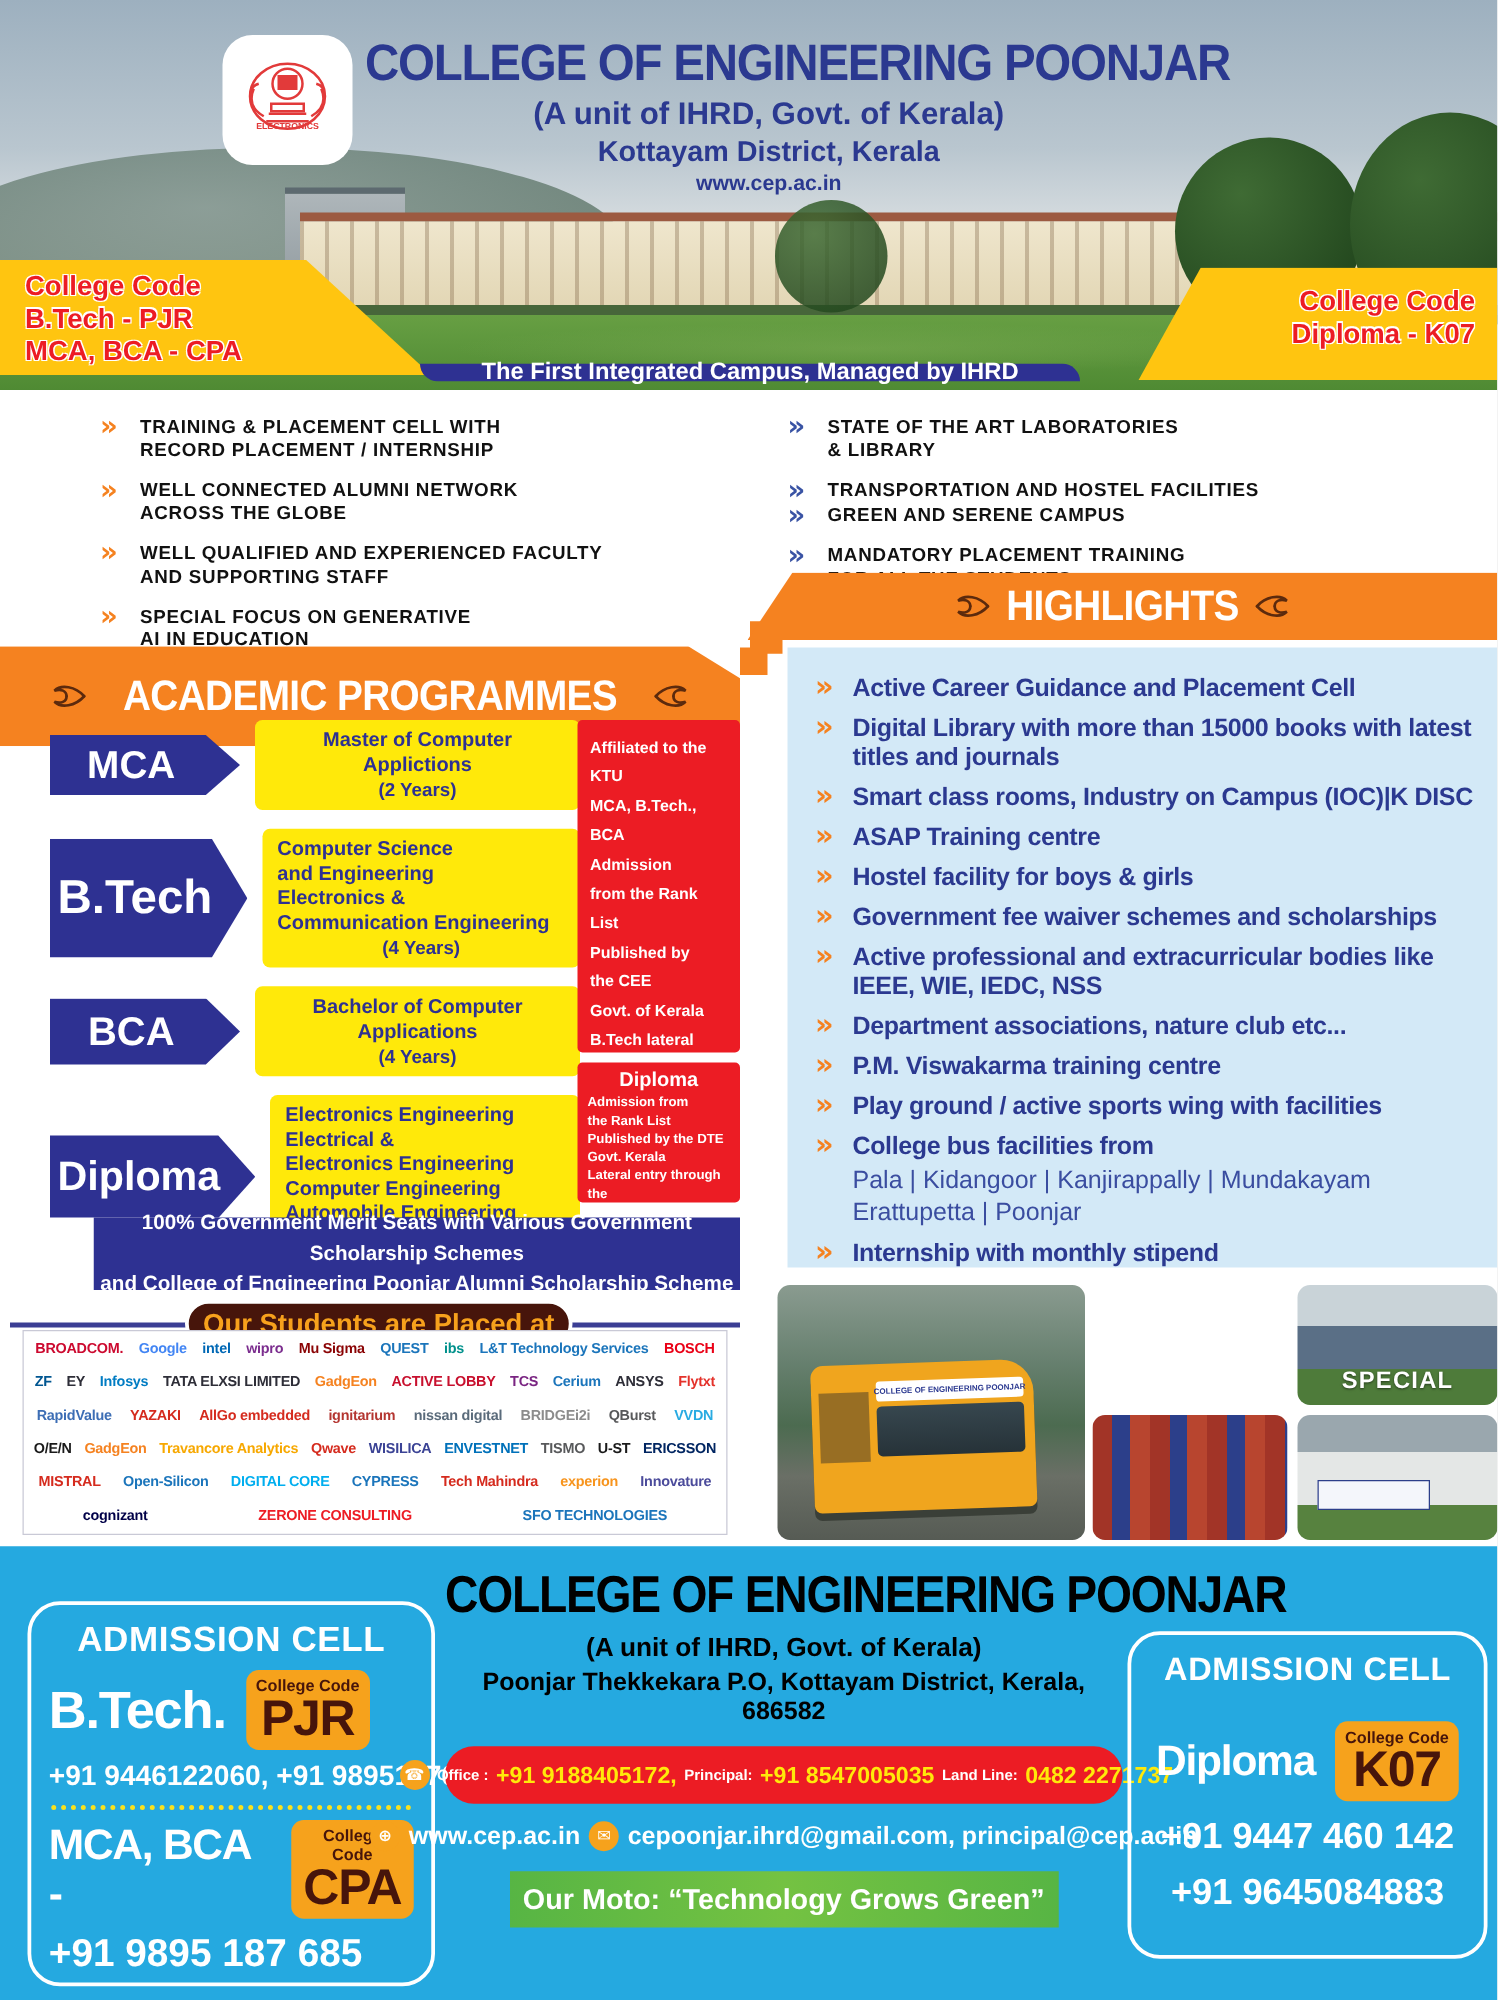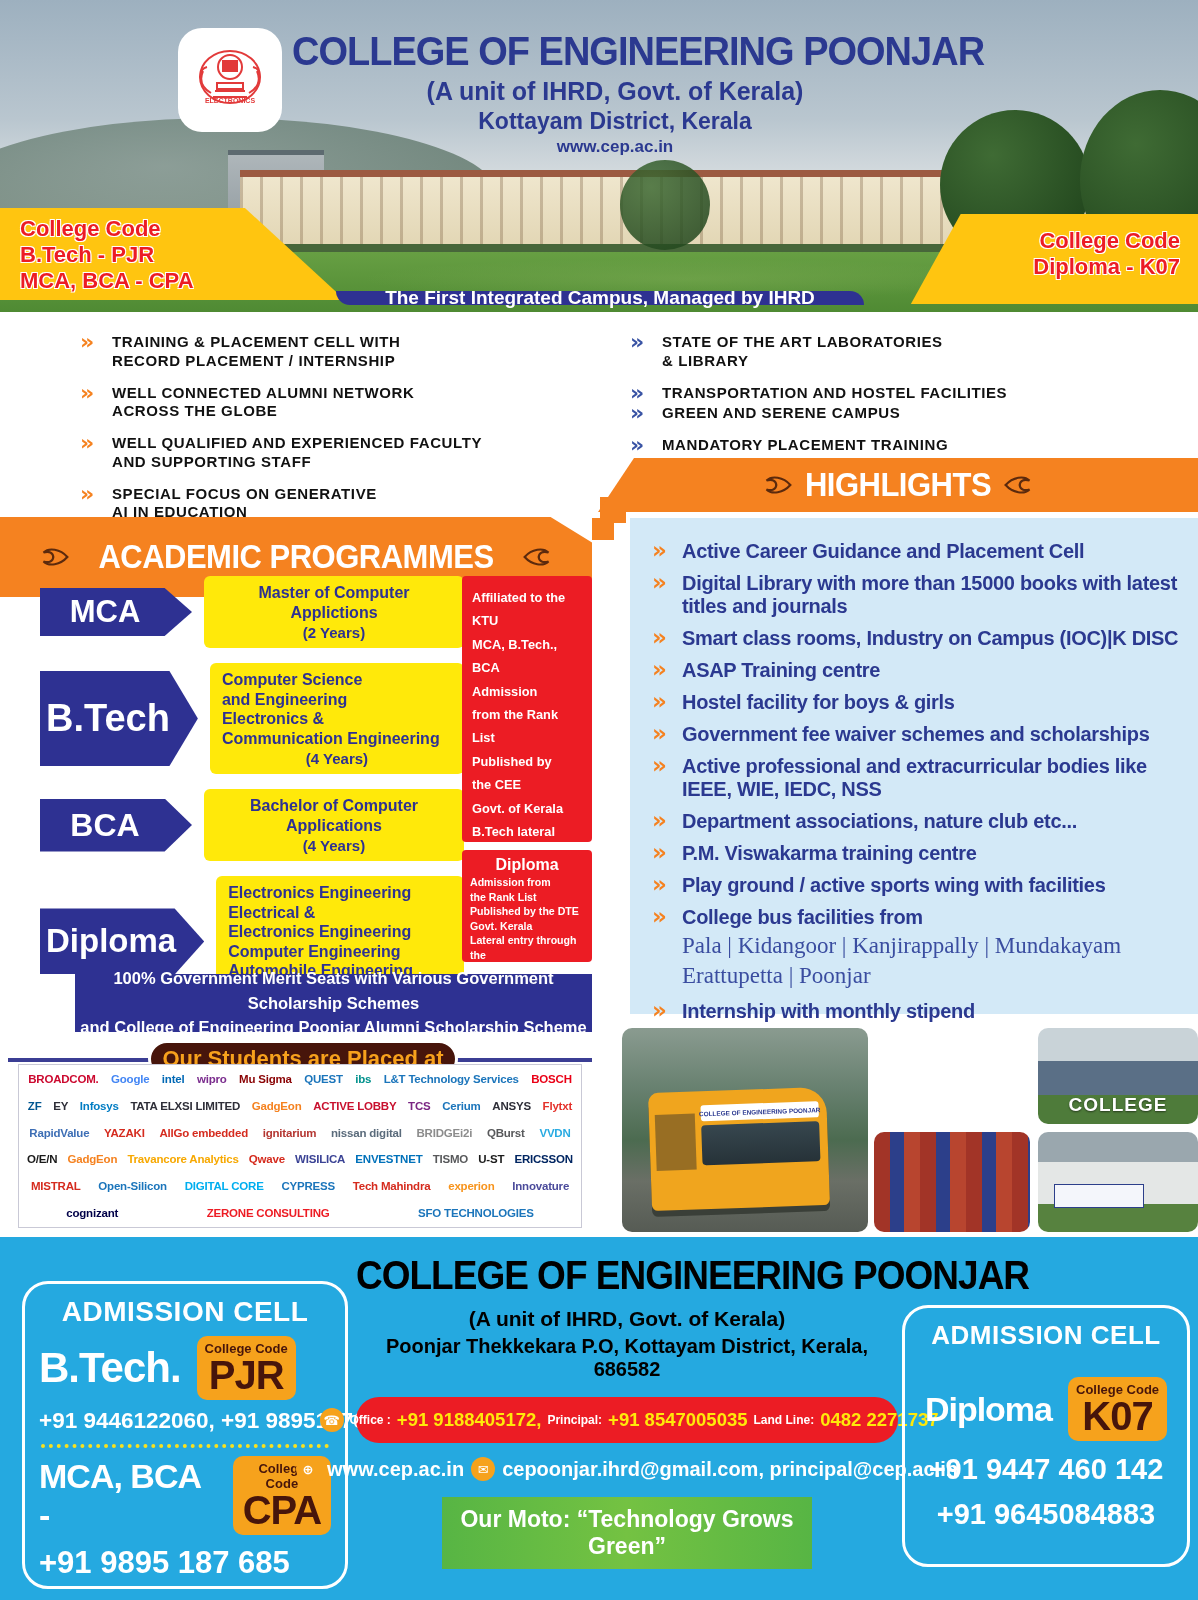--- a/index.html
+++ b/index.html
@@ -97,21 +97,21 @@
   
   .hl-banner{position:absolute;left:598px;top:458px;width:600px;height:54px;background:#f58220;
     clip-path:polygon(6% 0,100% 0,100% 100%,0 100%);display:flex;align-items:center;
     justify-content:center;gap:12px;}
   .hl-sq{position:absolute;left:592px;top:518px;width:22px;height:22px;background:#f58220;}
   .hl-panel{position:absolute;left:630px;top:518px;width:568px;height:496px;background:#d3e9f7;
     padding:22px 16px 10px 52px;}
   .hl-item{position:relative;margin-bottom:9px;}
   .hl-item .chev{position:absolute;left:-30px;top:-3px;font-size:23px;color:#f58220;}
   .hl-text{color:#2b3990;font-weight:800;font-size:20px;line-height:1.15;letter-spacing:-.3px;}
-  .hl-sub{color:#3a4da0;font-weight:400;font-size:23px;line-height:1.3;margin-top:2px;font-family:Liberation Serif, serif;}
+  .hl-sub{color:#3a4da0;font-weight:400;font-size:20px;line-height:1.3;margin-top:2px;}
   .hl-sub:empty{display:none;}
 
   
   .placed-line{position:absolute;left:8px;top:1058px;width:584px;height:4px;background:#3b3e94;}
   .placed-pill{position:absolute;left:148px;top:1040px;width:310px;height:38px;background:#47150b;
     border:3px solid #fff;border-radius:20px;color:#f7a11c;font-weight:900;font-size:22px;
     display:flex;align-items:center;justify-content:center;}
   .logos-box{position:absolute;left:18px;top:1064px;width:564px;height:164px;background:#fff;
     border:1px solid #c9c9d6;display:flex;flex-wrap:wrap;align-content:space-around;
     justify-content:space-around;padding:2px 8px;column-gap:10px;row-gap:2px;}
@@ -172,21 +172,21 @@
   .red-pill{position:relative;margin:16px auto 0;width:542px;background:#ec1c24;border-radius:26px;
     padding:11px 10px 11px 14px;display:flex;align-items:center;justify-content:center;gap:6px;
     white-space:nowrap;}
   .icon-circle{display:inline-flex;align-items:center;justify-content:center;width:24px;height:24px;
     border-radius:50%;background:#f6a21c;color:#fff;font-size:13px;flex:0 0 auto;
     font-family:"DejaVu Sans",sans-serif;}
   .red-pill .lbl{color:#fff;font-weight:800;font-size:12px;}
   .red-pill .num{color:#ffe90a;font-weight:900;font-size:18.5px;}
   .web-line{margin-top:14px;display:flex;align-items:center;justify-content:center;gap:7px;
     color:#fff;font-weight:800;font-size:20px;white-space:nowrap;}
-  .moto{margin:16px auto 0;width:370px;background:linear-gradient(90deg,#57b544,#74c242,#57b544);
+  .moto{margin:16px auto 0;width:439px;background:linear-gradient(90deg,#57b544,#74c242,#57b544);
     color:#fff;font-weight:800;font-size:23px;padding:9px 0;}
 </style>
 </head>
 <body>
 
 <div class="poster">
 
   <div class="hero">
     <div class="hill"></div>
     <div class="bldg2"></div>
@@ -515,21 +515,21 @@
     <div class="bus-body">
       <div class="bus-strip">
           <span>COLLEGE OF ENGINEERING POONJAR</span>
         </div>
       <div class="bus-glass"></div>
       <div class="bus-window"></div>
     </div>
   </div>
   <div class="photo lab-photo"></div>
   <div class="photo syn-photo">
-    <span>COLLEGE</span>
+    <span>SPECIAL</span>
   </div>
   <div class="photo grad-photo"></div>
   <div class="photo group-photo"></div>
 
   <div class="footer">
 
     <div class="cell cell-left">
       <div class="cell-title">ADMISSION CELL</div>
       <div class="prog-line">
         <span class="big-label">B.Tech.</span>

